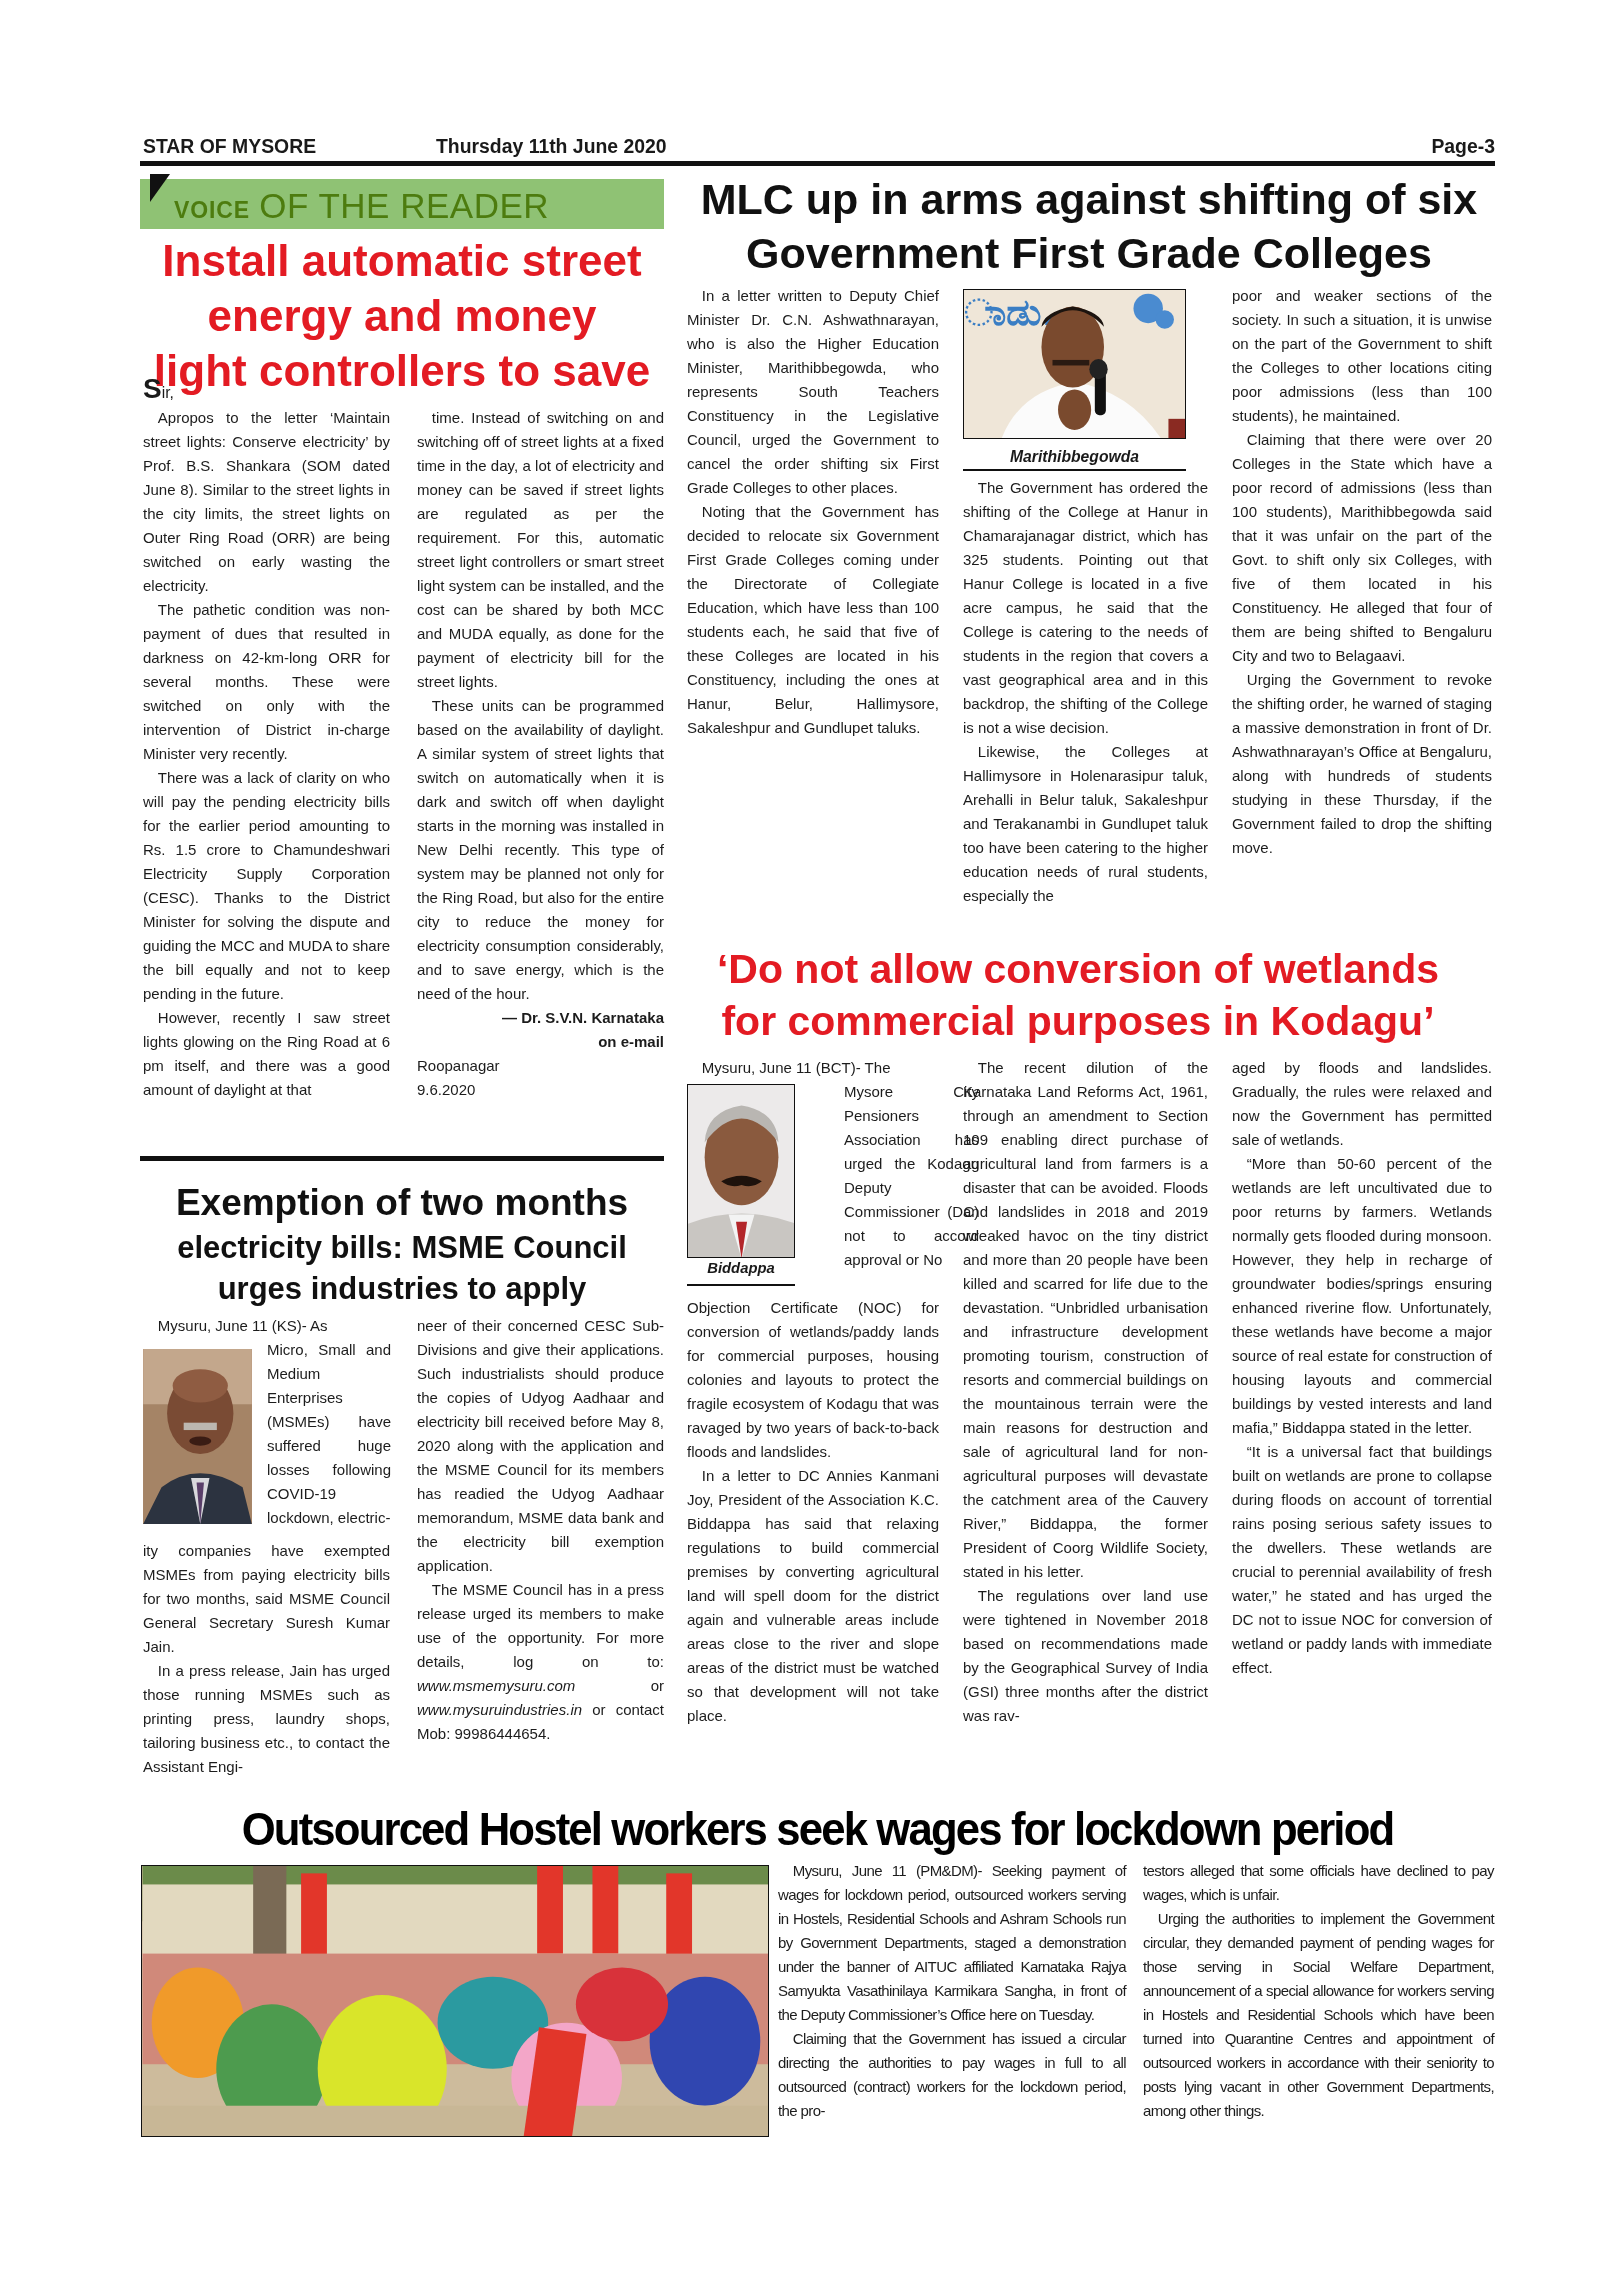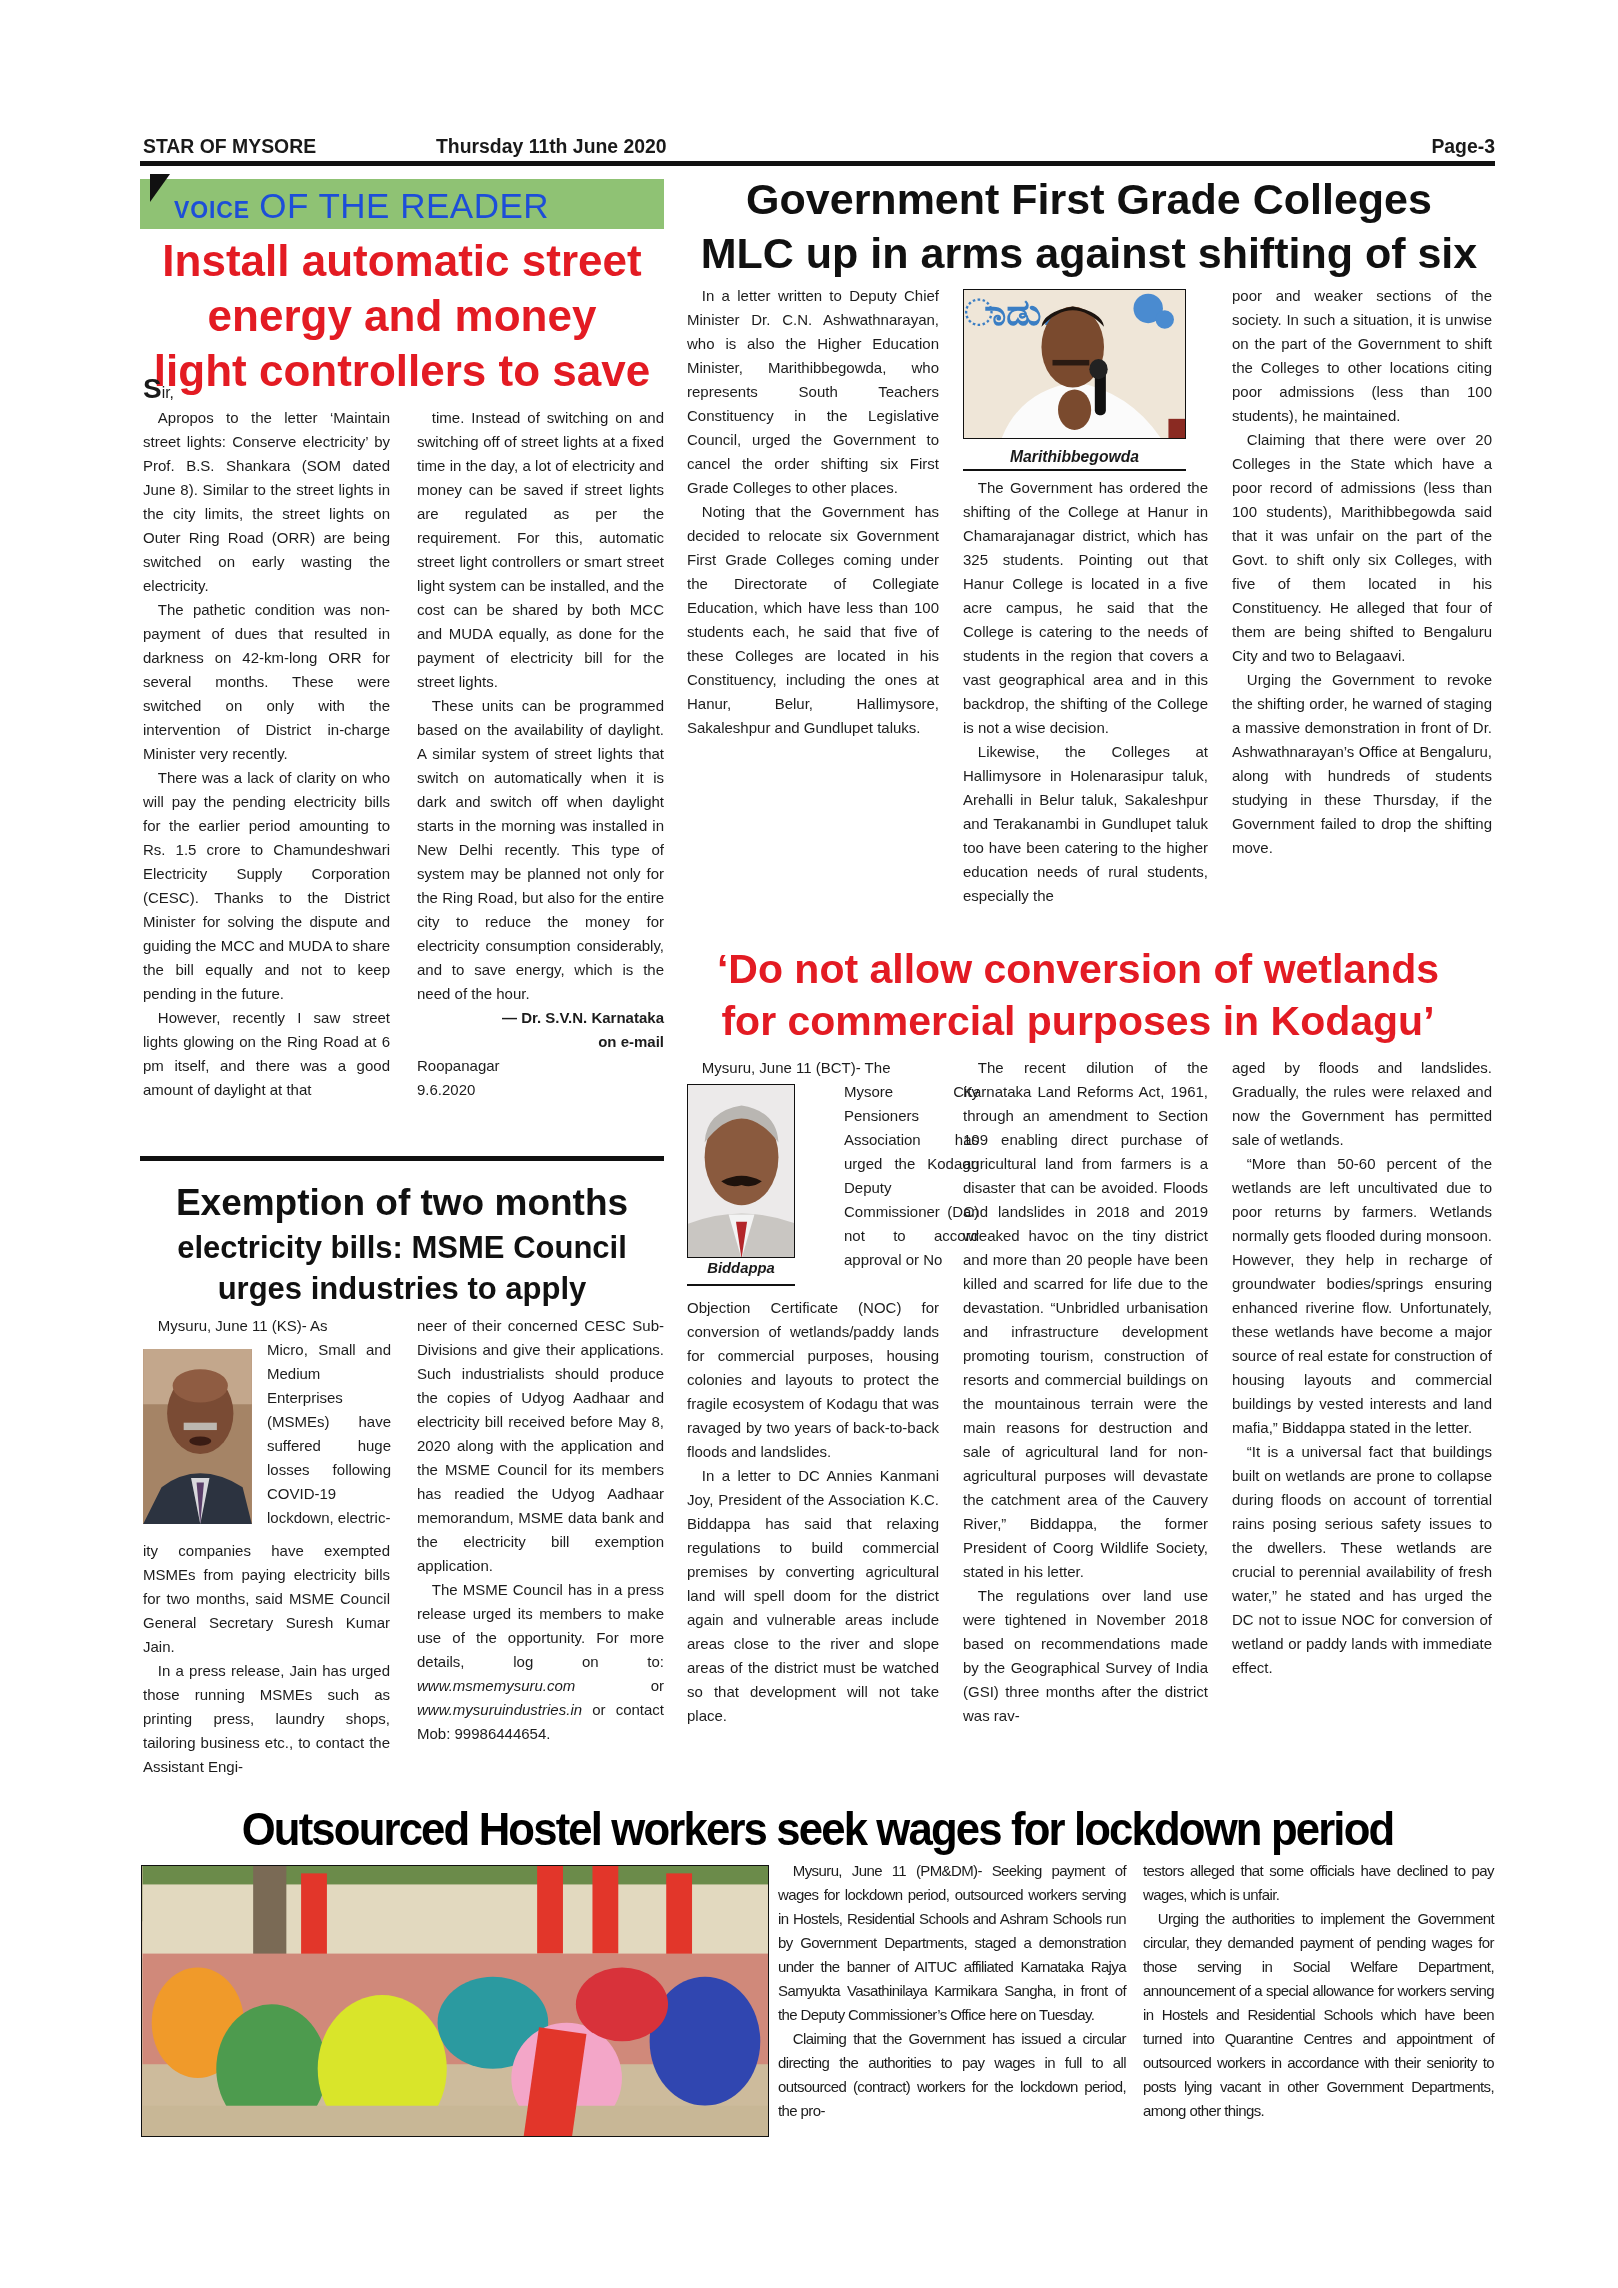--- a/index.html
+++ b/index.html
@@ -15,21 +15,21 @@
   .mast-rule { left: 140px; top: 161px; width: 1355px; height: 4.6px; background: #111; }
 
   
   .col { font-size: 15px; line-height: 24px; text-align: justify; hyphens: manual; color: #1c1c1c; }
   .col p { text-indent: 14.8px; }
   .col p.noindent { text-indent: 0; }
 
   
   .vor-banner { left: 140px; top: 179px; width: 524px; height: 50px; background: #8fc274; }
   .vor-corner { left: 150px; top: 174px; width: 0; height: 0; border-top: 28px solid #111; border-right: 20px solid transparent; border-left: 0; }
-  .vor-text { left: 174px; top: 185px; color: #1d4ed8; font-size: 35px; line-height: 41px; font-weight: normal; letter-spacing: 0.5px; }
+  .vor-text { left: 174px; top: 185px; color: #4d7c0f; font-size: 35px; line-height: 41px; font-weight: normal; letter-spacing: 0.5px; }
   .vor-text .voice { font-size: 23px; font-weight: bold; letter-spacing: 0.9px; margin-right: 9.2px; }
 
   .red-head { left: 140px; top: 233px; width: 524px; color: #e31b23; font-weight: bold; font-size: 44px; line-height: 55px; text-align: center; }
 
   .sir { left: 143px; top: 373px; font-size: 15.7px; }
   .sir .dropS { font-size: 28px; font-weight: bold; }
 
   .letter-col1 { left: 143px; top: 406px; width: 247px; }
   .letter-col2 { left: 417px; top: 406px; width: 247px; }
   .sign { text-align: right; font-weight: bold; text-indent: 0 !important; }
@@ -136,22 +136,22 @@
 <div class="abs col msme-c1b">
   <p class="noindent">ity companies have exempted MSMEs from paying electricity bills for two months, said MSME Council General Secretary Suresh Kumar Jain.</p>
   <p>In a press release, Jain has urged those running MSMEs such as printing press, laundry shops, tailoring business etc., to contact the Assistant Engi-</p>
 </div>
 <div class="abs col msme-c2">
   <p class="noindent">neer of their concerned CESC Sub-Divisions and give their applications. Such industrialists should produce the copies of Udyog Aadhaar and electricity bill received before May 8, 2020 along with the application and the MSME Council for its members has readied the Udyog Aadhaar memorandum, MSME data bank and the electricity bill exemption application.</p>
   <p><span>The MSME Council has in a press release urged its members to make use of the opportunity. For more details, log on to: </span><span class="italic">www.msmemysuru.com</span><span> or </span><span class="italic">www.mysuruindustries.in</span><span> or contact Mob: </span><span>99986444654.</span></p>
 </div>
 
 <div class="abs mlc-head">
+  <div>MLC up in arms against shifting of six</div>
   <div>Government First Grade Colleges</div>
-  <div>MLC up in arms against shifting of six</div>
 </div>
 <div class="abs col mlc-c1">
   <p>In a letter written to Deputy Chief Minister Dr. C.N. Ashwathnarayan, who is also the Higher Education Minister, Marithibbegowda, who represents South Teachers Constituency in the Legislative Council, urged the Government to cancel the order shifting six First Grade Colleges to other places.</p>
   <p>Noting that the Government has decided to relocate six Government First Grade Colleges coming under the Directorate of Collegiate Education, which have less than 100 students each, he said that five of these Colleges are located in his Constituency, including the ones at Hanur, Belur, Hallimysore, Sakaleshpur and Gundlupet taluks.</p>
 </div>
 <div class="abs mlc-photo">
   <svg width="223" height="150" viewBox="0 0 242 163">
     <rect width="242" height="163" fill="#efe6d8"></rect>
     <text x="0" y="38" font-size="40" font-weight="bold" fill="#3a7ec4" font-family="DejaVu Sans, sans-serif">ಾಡು.</text>
     <circle cx="200" cy="20" r="16" fill="#4a8bd0"></circle>

